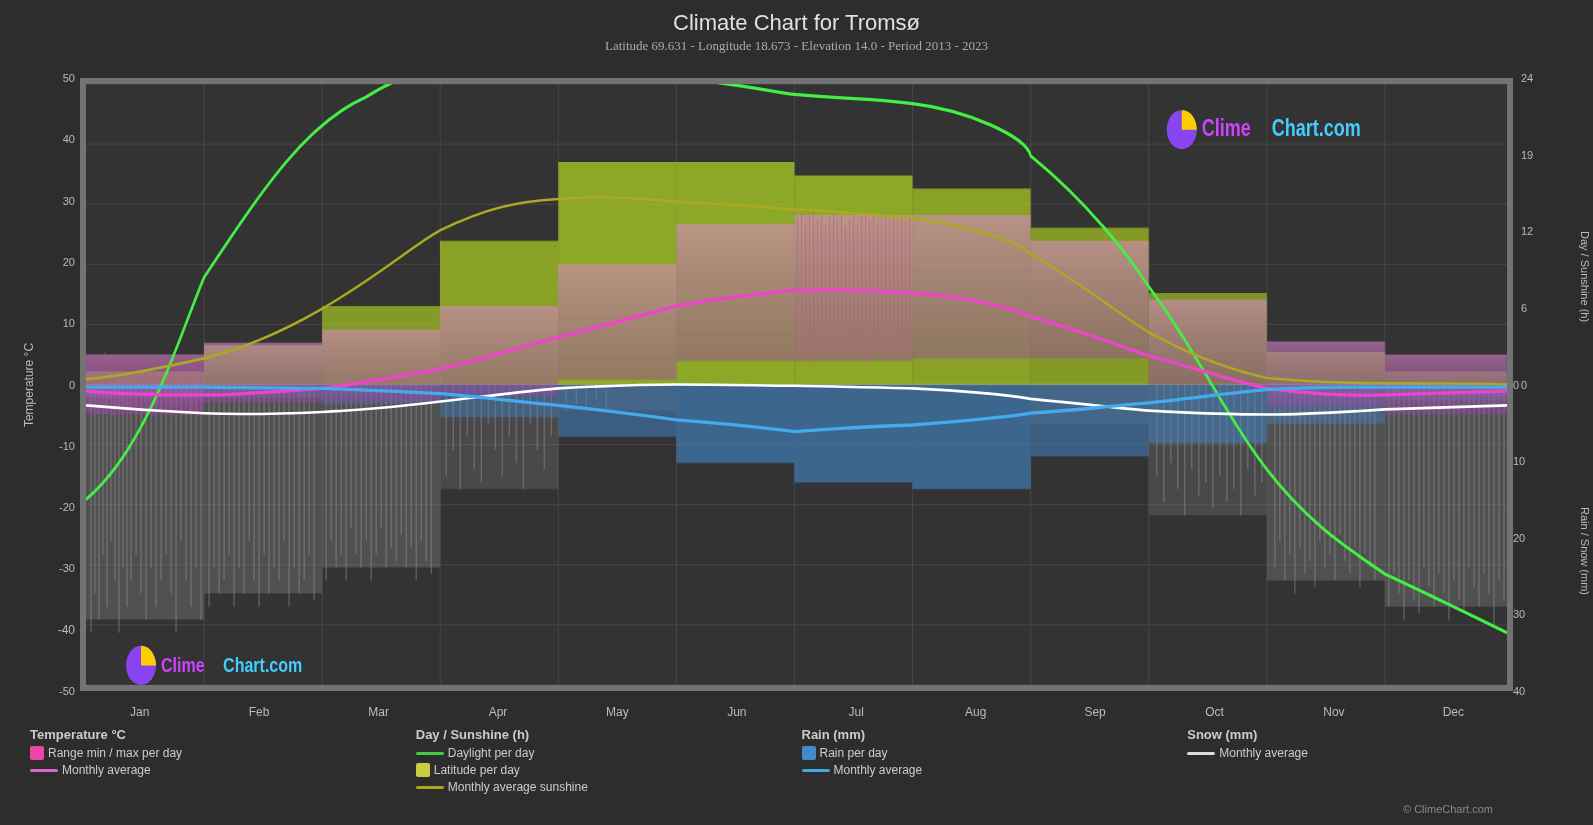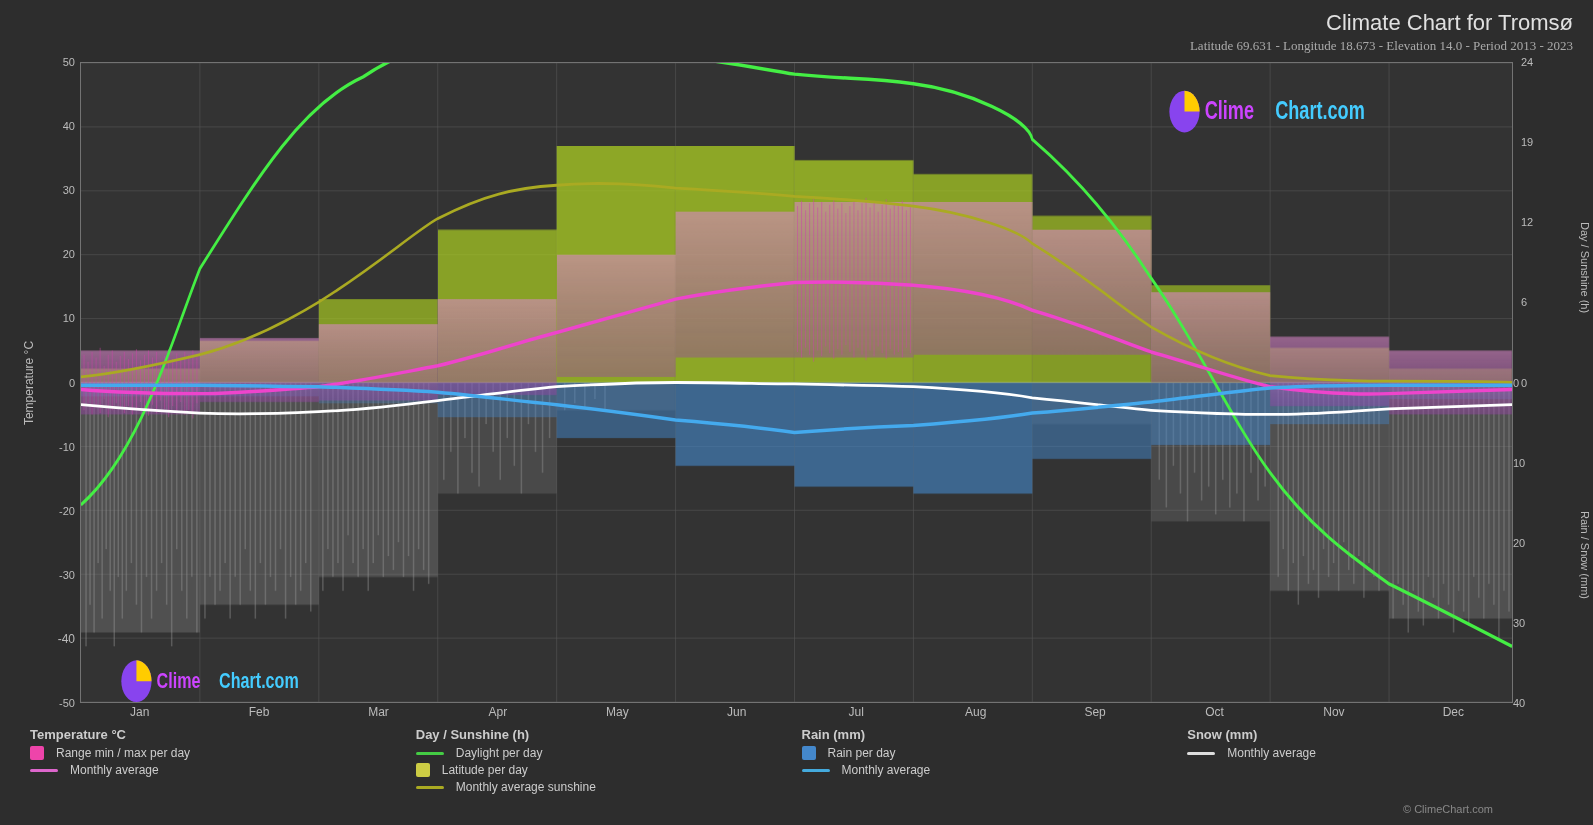--- a/index.html
+++ b/index.html
@@ -12,22 +12,22 @@
       overflow: hidden;
     }
     .page-wrapper {
       width: 1593px;
       height: 825px;
       display: flex;
       flex-direction: column;
       padding: 10px 20px 10px 20px;
     }
     .header {
-      text-align: right;
-      margin-bottom: 4px;
+      text-align: center;
+      margin-bottom: 20px;
     }
     .chart-title {
       font-size: 22px;
       color: #e0e0e0;
       font-weight: normal;
     }
     .chart-subtitle {
       font-size: 13px;
       color: #aaa;
       margin-top: 2px;
@@ -51,32 +51,31 @@
       width: 60px;
       display: flex;
       flex-direction: column;
       align-items: flex-start;
       padding-left: 5px;
       position: relative;
     }
     .chart-main {
       flex: 1;
       position: relative;
-      border: 1px solid #737373;
+      border: 6px solid #737373;
     }
     .chart-svg {
       width: 100%;
       height: 100%;
     }
     .x-axis-row {
       display: flex;
       margin-left: 60px;
       margin-right: 60px;
-      margin-top: 2px;
-      justify-content: center;
+      margin-top: 14px;
     }
     .x-axis-label {
       flex: 1;
       text-align: center;
       font-size: 12px;
       color: #bbb;
     }
     .legend-area {
       display: grid;
       grid-template-columns: 1fr 1fr 1fr 1fr;
@@ -85,21 +84,21 @@
     }
     .legend-section-title {
       font-size: 13px;
       color: #ccc;
       font-weight: bold;
       margin-bottom: 4px;
     }
     .legend-item {
       display: flex;
       align-items: center;
-      gap: 12px;
+      gap: 4px;
       font-size: 12px;
       color: #ccc;
       margin-bottom: 3px;
     }
     .legend-swatch-rect {
       width: 14px;
       height: 14px;
       border-radius: 2px;
       flex-shrink: 0;
     }

